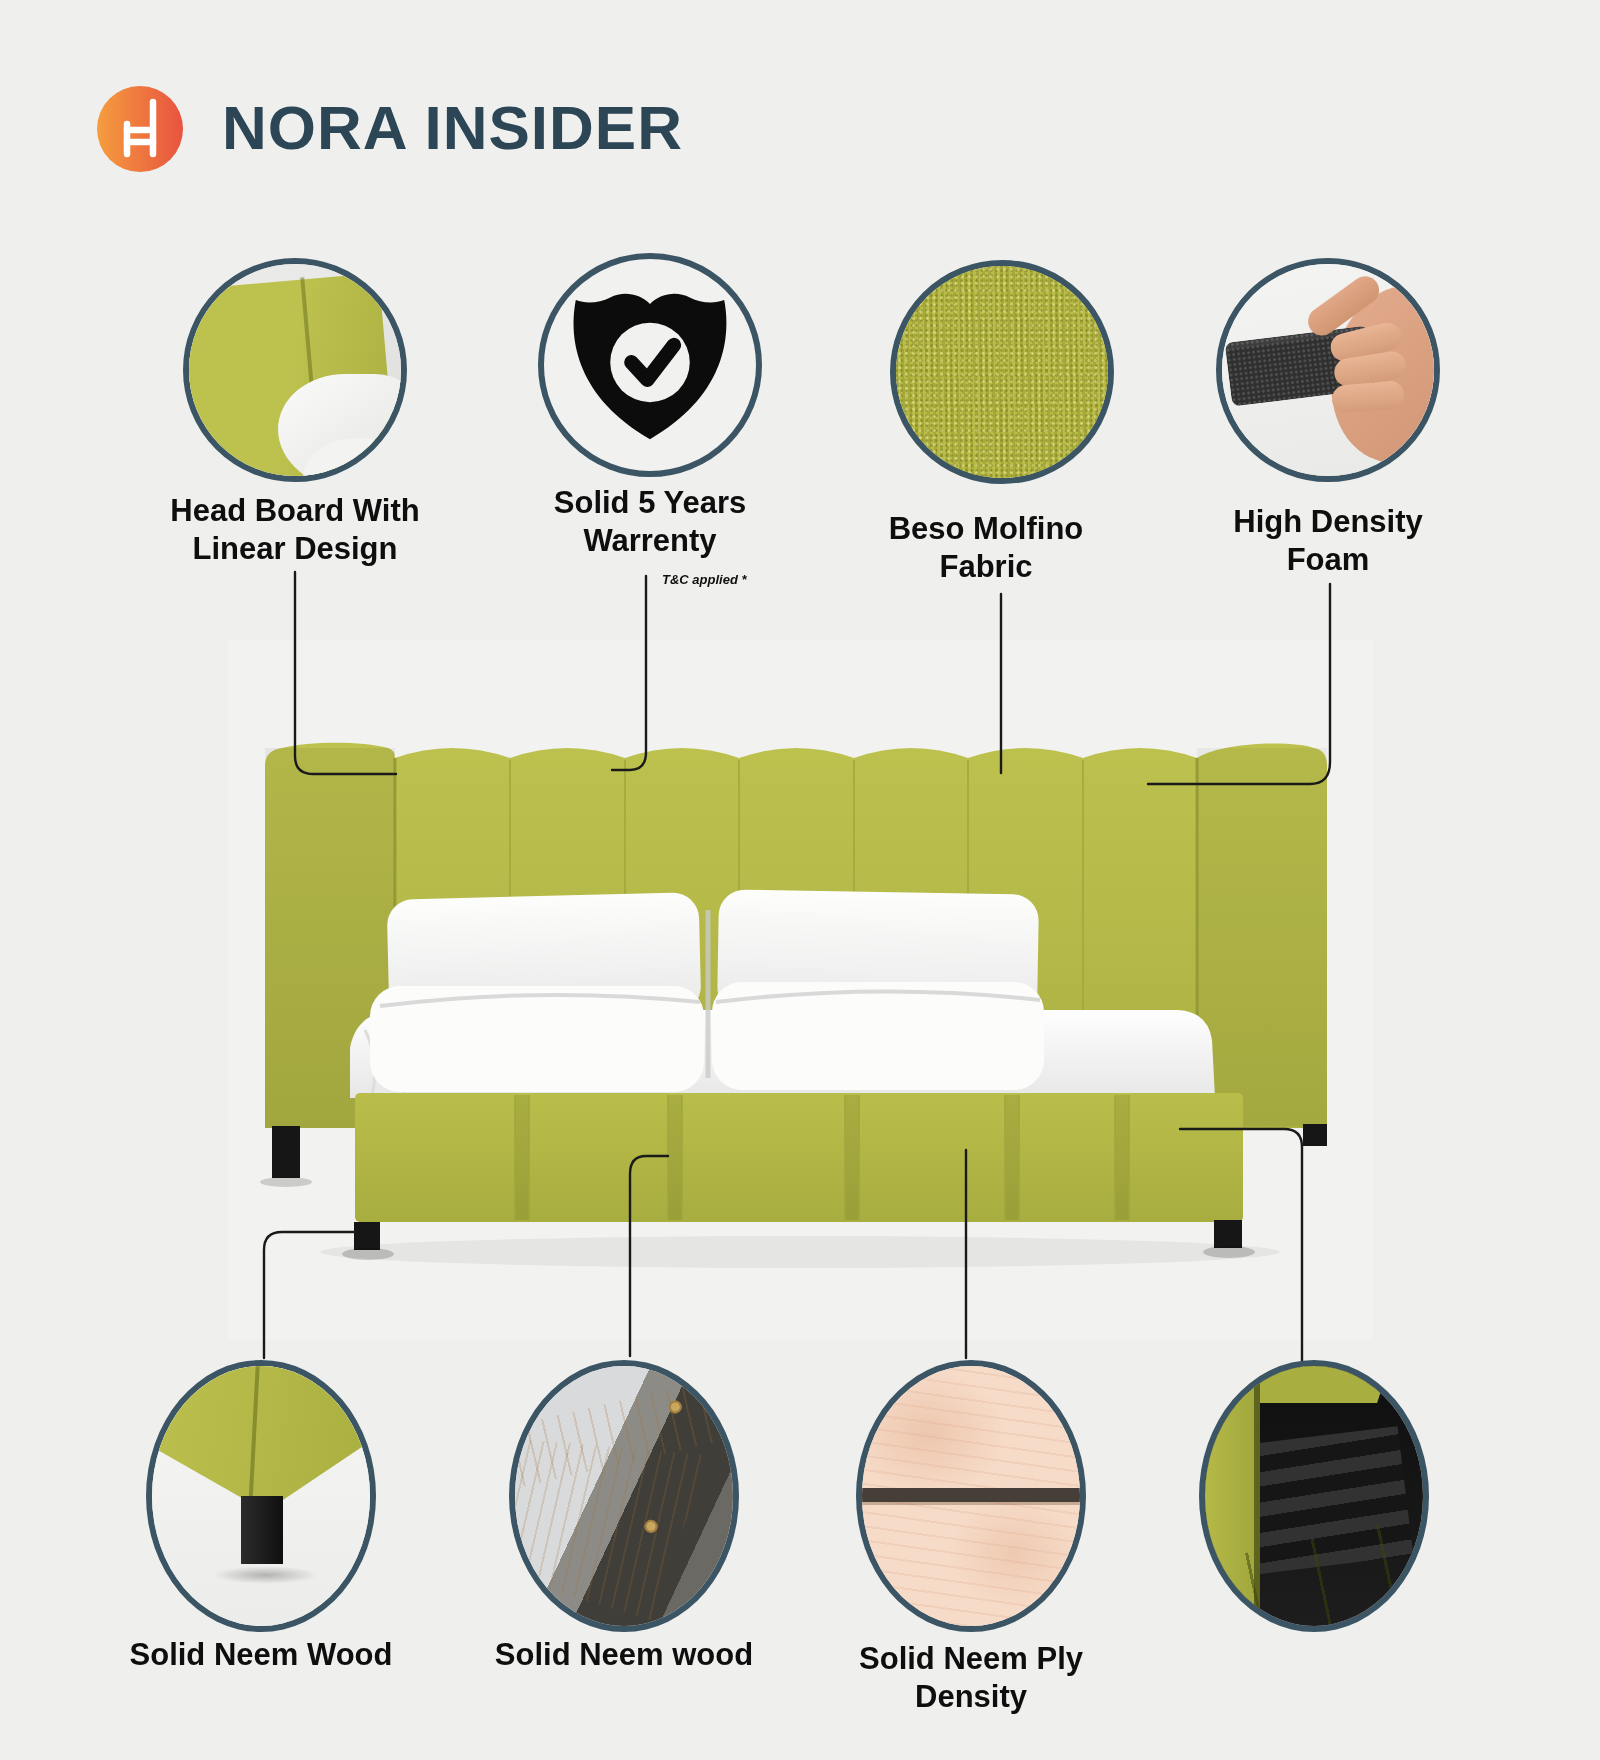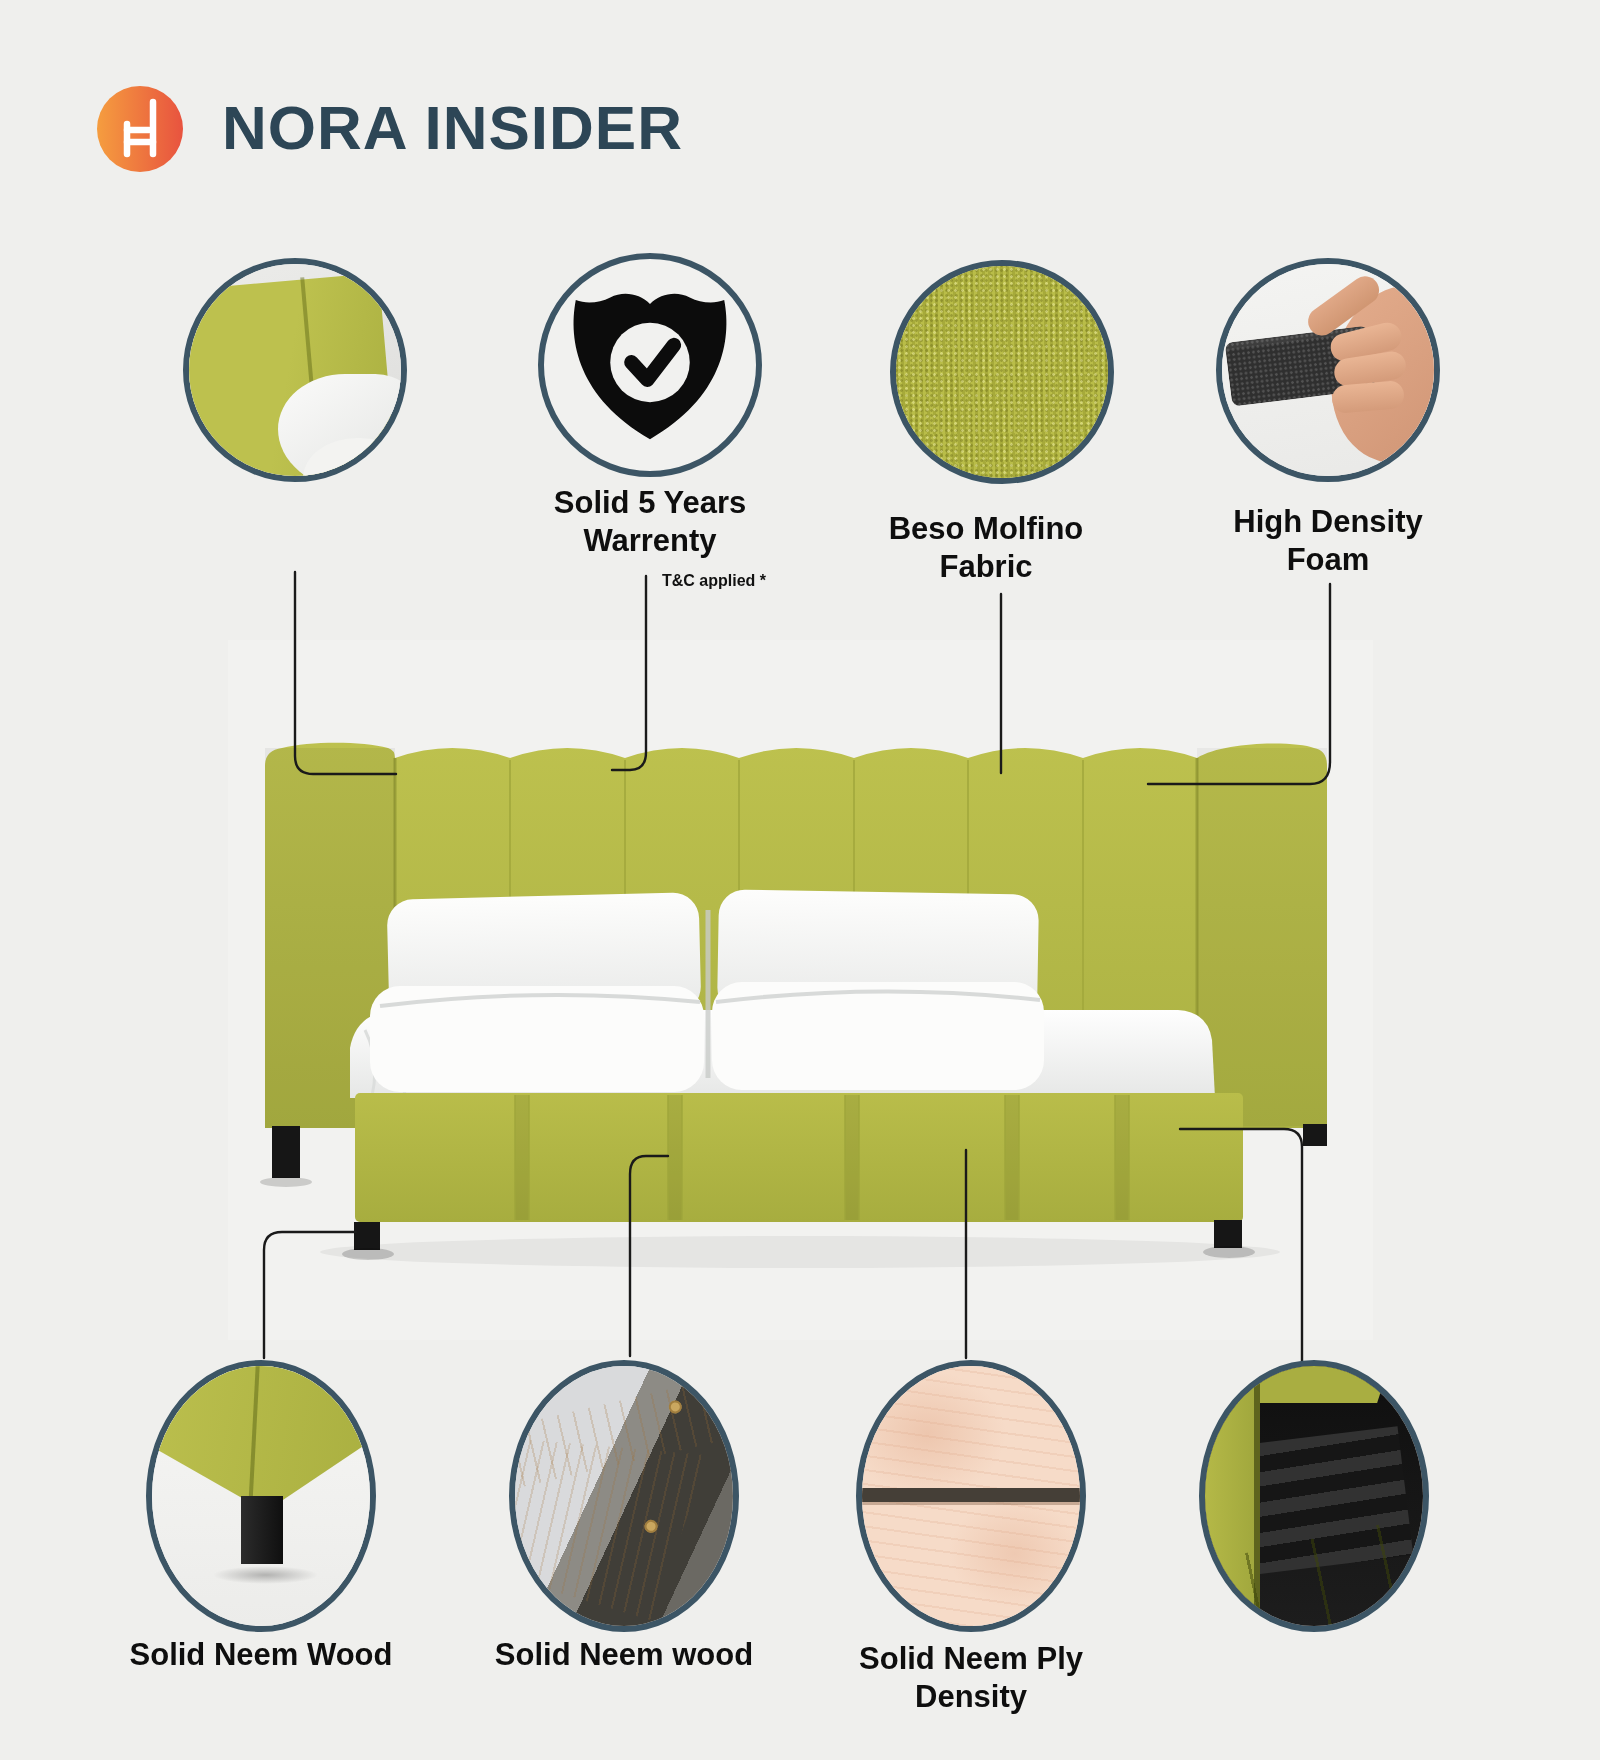--- a/index.html
+++ b/index.html
@@ -14,21 +14,21 @@
 
   
   .ring{position:absolute;border:6px solid #3c5565;border-radius:50%;overflow:hidden;background:#f1f1ef;box-sizing:border-box;}
   .r-top{width:224px;height:224px;}
   .r-bot{width:230px;height:272px;}
   .abs{position:absolute;}
 
   
   .feature-label{position:absolute;width:400px;text-align:center;color:#0e0e0e;font-weight:700;}
   .lbl-line{font-size:31px;line-height:38px;}
-  .tc-note{position:absolute;left:662px;top:572px;font-size:16px;font-weight:700;color:#111;}
+  .tc-note{position:absolute;left:662px;top:572px;font-size:13px;font-weight:700;color:#111;font-style:italic;}
 
   
   .hb-wall{position:absolute;inset:0;background:linear-gradient(160deg,#ececea,#dcdcda);}
   .hb-panel{position:absolute;left:-20%;top:9%;width:114%;height:108%;background:linear-gradient(105deg,#bdc14e 55%,#a9af40);transform:rotate(-5deg);border-radius:10px 22px 0 0;}
   .hb-seam{position:absolute;left:57%;top:6%;width:4px;height:106%;background:rgba(90,100,20,.45);transform:rotate(-5deg);}
   .hb-pillow{position:absolute;right:-8%;bottom:-6%;width:66%;height:54%;background:linear-gradient(145deg,#fbfbfa,#e2e3e1);border-radius:55% 35% 20% 60%;}
   .hb-pillow2{position:absolute;right:-6%;bottom:-20%;width:52%;height:38%;background:#f3f3f1;border-radius:50%;}
 
   
   .fabric{position:absolute;inset:0;background-color:#aeb13f;
@@ -223,20 +223,24 @@
   <div class="ring r-top" style="left:1216px;top:258px;">
     <div class="foam-bg abs"></div>
     <div class="hand-palm abs"></div>
     <div class="foam-bar abs"></div>
     <div class="thumb abs"></div>
     <div class="finger f1 abs"></div>
     <div class="finger f2 abs"></div>
     <div class="finger f3 abs"></div>
   </div>
 
+  <div class="feature-label" style="left:95px;top:492px;">
+    <div class="lbl-line">Head Board With</div>
+    <div class="lbl-line">Linear Design</div>
+  </div>
   <div class="feature-label" style="left:450px;top:484px;">
     <div class="lbl-line">Solid 5 Years</div>
     <div class="lbl-line">Warrenty</div>
   </div>
   <div class="tc-note">T&amp;C applied *</div>
   <div class="feature-label" style="left:786px;top:510px;">
     <div class="lbl-line">Beso Molfino</div>
     <div class="lbl-line">Fabric</div>
   </div>
   <div class="feature-label" style="left:1128px;top:503px;">

